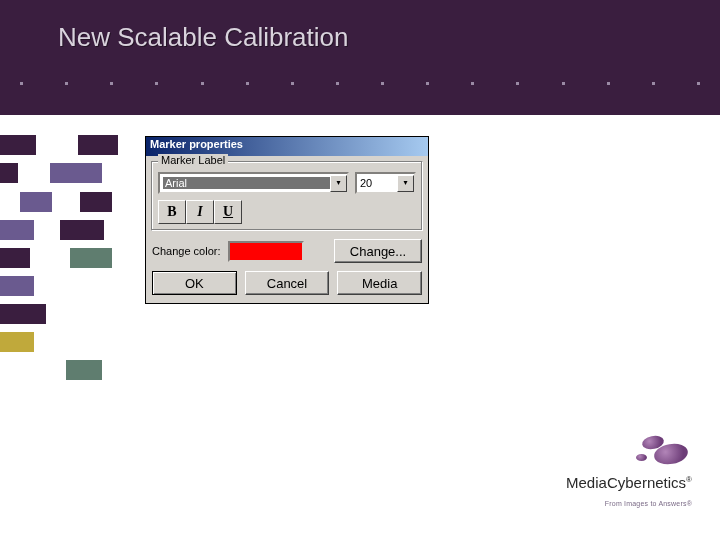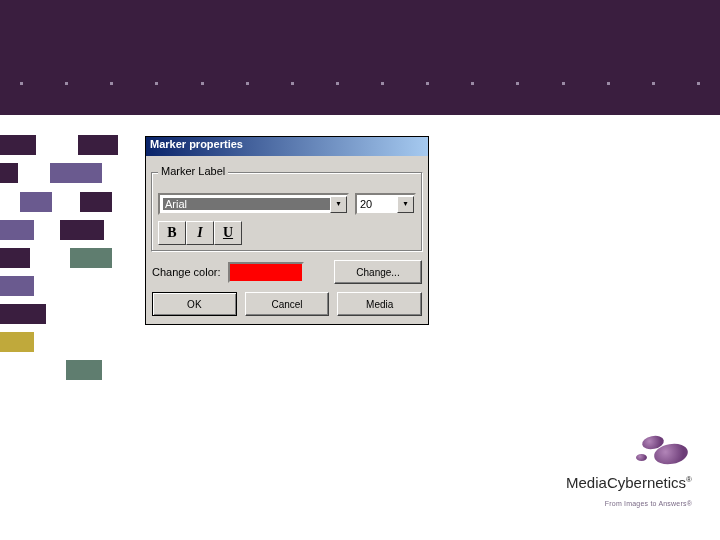--- a/index.html
+++ b/index.html
@@ -71,26 +71,26 @@
   }
   .titlebar {
     height: 18px;
     background: linear-gradient(to right, #0a246a, #a6caf0);
     color: #fff;
     font-weight: bold;
     padding: 1px 4px 0 4px;
     font-size: 11px;
   }
   .group {
-    margin: 16px 5px 4px 5px;
+    margin: 5px 5px 4px 5px;
     border: 1px solid #808080;
     border-right-color: #fff;
     border-bottom-color: #fff;
     box-shadow: inset -1px -1px 0 #808080, inset 1px 1px 0 #fff;
-    padding: 20px 6px 6px 6px;
+    padding: 10px 6px 6px 6px;
     position: relative;
   }
   .group-legend {
     position: absolute;
     top: -8px; left: 6px;
     background: #d6d3ce;
     padding: 0 3px;
   }
   .row { display: flex; gap: 6px; align-items: center; }
   .combo, .combo-small {
@@ -141,21 +141,21 @@
     width: 72px; height: 17px;
     background: #ff0000;
     border: 2px inset #d6d3ce;
   }
   .btn {
     height: 22px;
     background: #d6d3ce;
     border: 1px solid;
     border-color: #fff #404040 #404040 #fff;
     box-shadow: inset -1px -1px 0 #808080, inset 1px 1px 0 #d6d3ce;
-    font-size: 10px;
+    font-size: 13px;
     display: flex; align-items: center; justify-content: center;
     cursor: default;
     padding: 0 6px;
   }
   .btn.default { border: 1px solid #000; box-shadow: inset 1px 1px 0 #fff, inset -1px -1px 0 #808080; font-weight: normal; }
   .change-btn { width: 74px; margin-left: auto; }
   .bottom-row { display: flex; justify-content: space-between; gap: 8px; border-radius: 10px; }
   .bottom-row .btn { flex: 1; }
 
   
@@ -189,20 +189,21 @@
   .logo-tag {
     font-size: 7px;
     color: #7a6a86;
     letter-spacing: 0.2px;
   }
 </style>
 </head>
 <body>
 
 <div class="header-bar">
+  <div class="slide-title">New Scalable Calibration</div>
   <div class="dot-row">
     <span></span>
       <span></span>
       <span></span>
       <span></span>
       <span></span>
       <span></span>
       <span></span>
       <span></span>
     <span></span>

